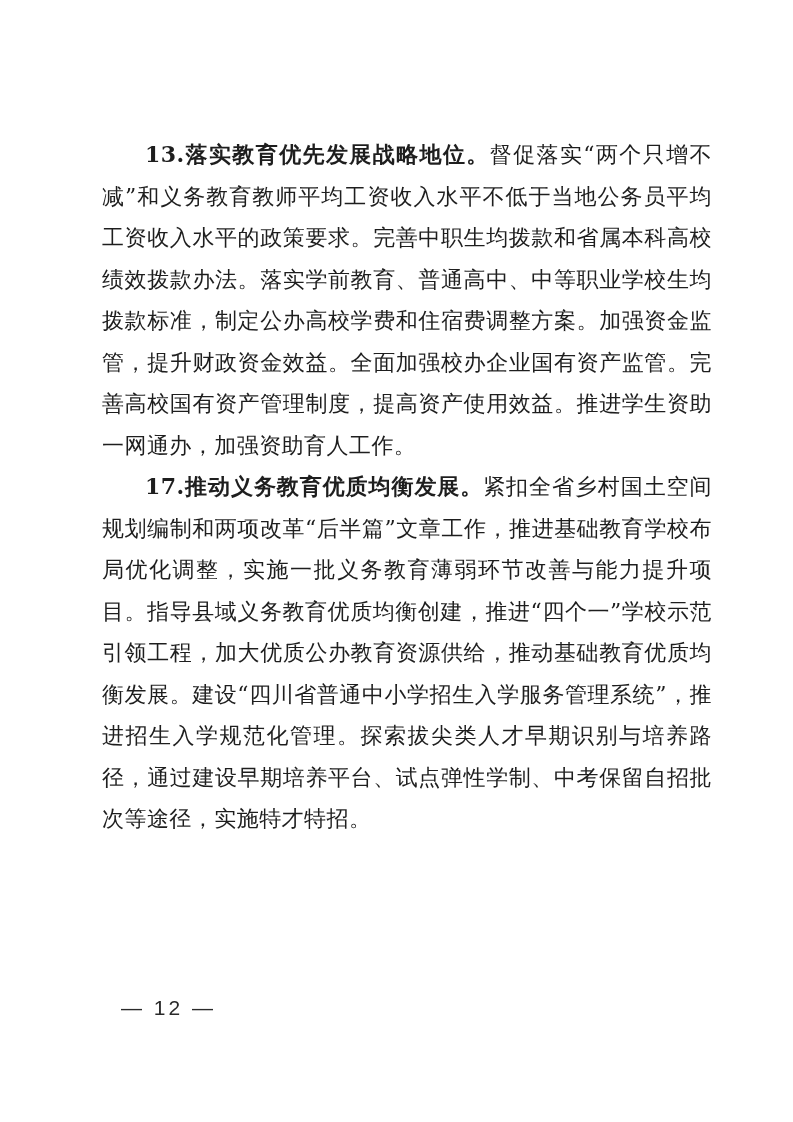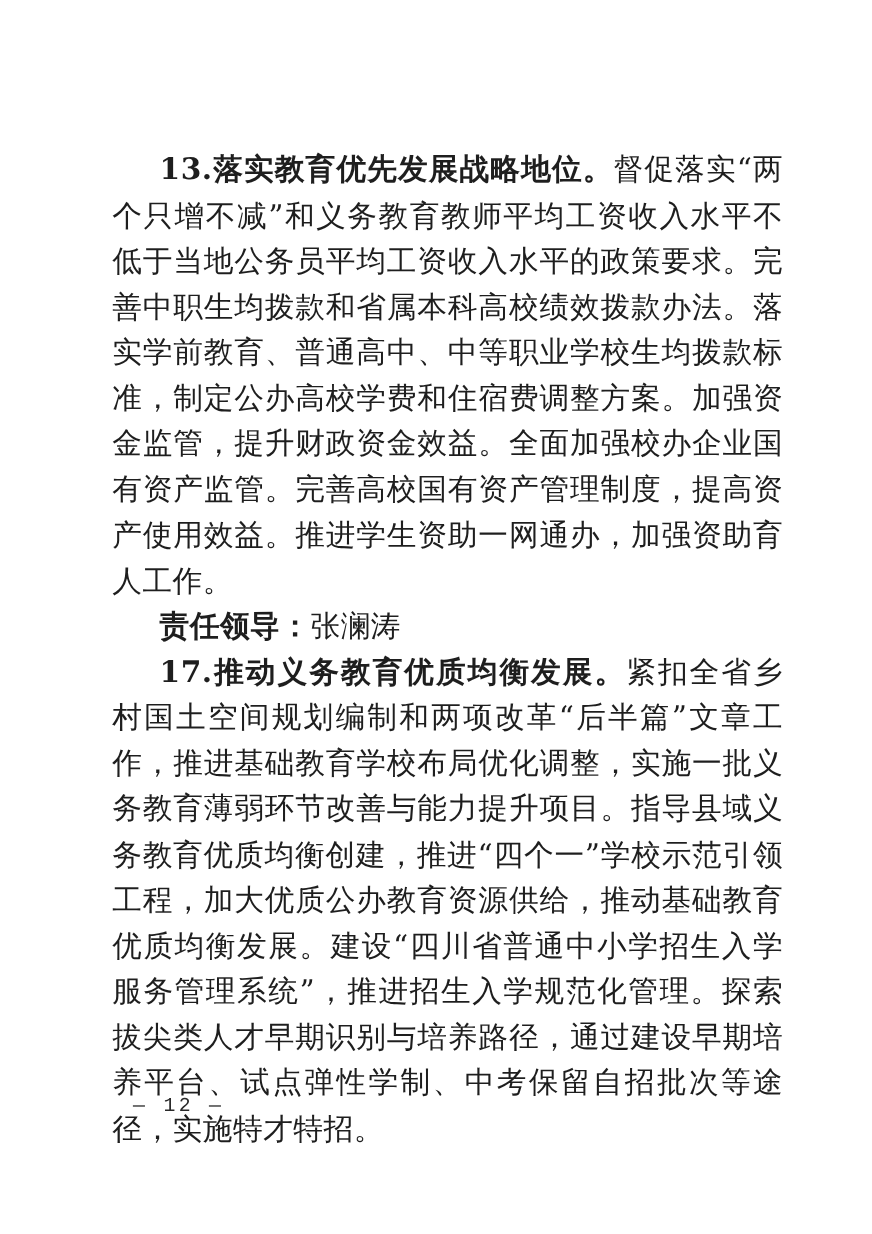--- a/index.html
+++ b/index.html
@@ -17,49 +17,48 @@
     color: #1e1e1e;
   }
   .content {
     position: absolute;
     left: 102px;
     top: 134px;
     width: 610px;
   }
   .para {
     margin: 0;
-    font-size: 27px;
+    font-size: 22px;
     line-height: 41.5px;
     letter-spacing: 0.45px;
     text-align: justify;
     text-indent: 43px;
     word-break: break-all;
   }
   .bold {
     font-weight: bold;
   }
   .page-number {
     position: absolute;
     left: 121px;
     top: 996px;
-    font-size: 18px;
+    font-size: 21px;
     letter-spacing: 3px;
     color: #2a2a2a;
-    font-family: Liberation Mono, monospace;
+    font-family: Liberation Sans, sans-serif;
   }
 </style>
 </head>
 <body>
 
 <div class="page">
   <div class="content">
 
     <p class="para"><span class="bold">13.落实教育优先发展战略地位。</span><span>督促落实“两个只增不减”和义务教育教师平均工资收入水平不低于当地公务员平均工资收入水平的政策要求。完善中职生均拨款和省属本科高校绩效拨款办法。落实学前教育、普通高中、中等职业学校生均拨款标准，制定公办高校学费和住宿费调整方案。加强资金监管，提升财政资金效益。全面加强校办企业国有资产监管。完善高校国有资产管理制度，提高资产使用效益。推进学生资助一网通办，加强资助育人工作。</span></p>
 
-    <p class="para"><span class="bold">责任领导：</span><span>张澜涛</span></p>
 
 
     <p class="para"><span class="bold">17.推动义务教育优质均衡发展。</span><span>紧扣全省乡村国土空间规划编制和两项改革“后半篇”文章工作，推进基础教育学校布局优化调整，实施一批义务教育薄弱环节改善与能力提升项目。指导县域义务教育优质均衡创建，推进“四个一”学校示范引领工程，加大优质公办教育资源供给，推动基础教育优质均衡发展。建设“四川省普通中小学招生入学服务管理系统”，推进招生入学规范化管理。探索拔尖类人才早期识别与培养路径，通过建设早期培养平台、试点弹性学制、中考保留自招批次等途径，实施特才特招。</span></p>
 
   </div>
 
   <div class="page-number">— 12 —</div>
 </div>
 
 </body></html>

